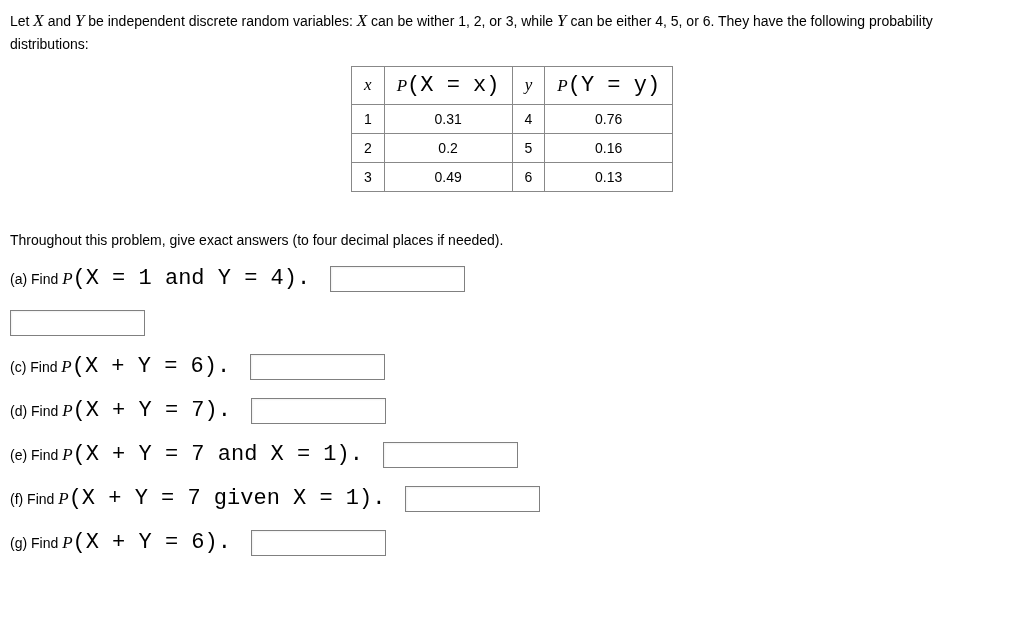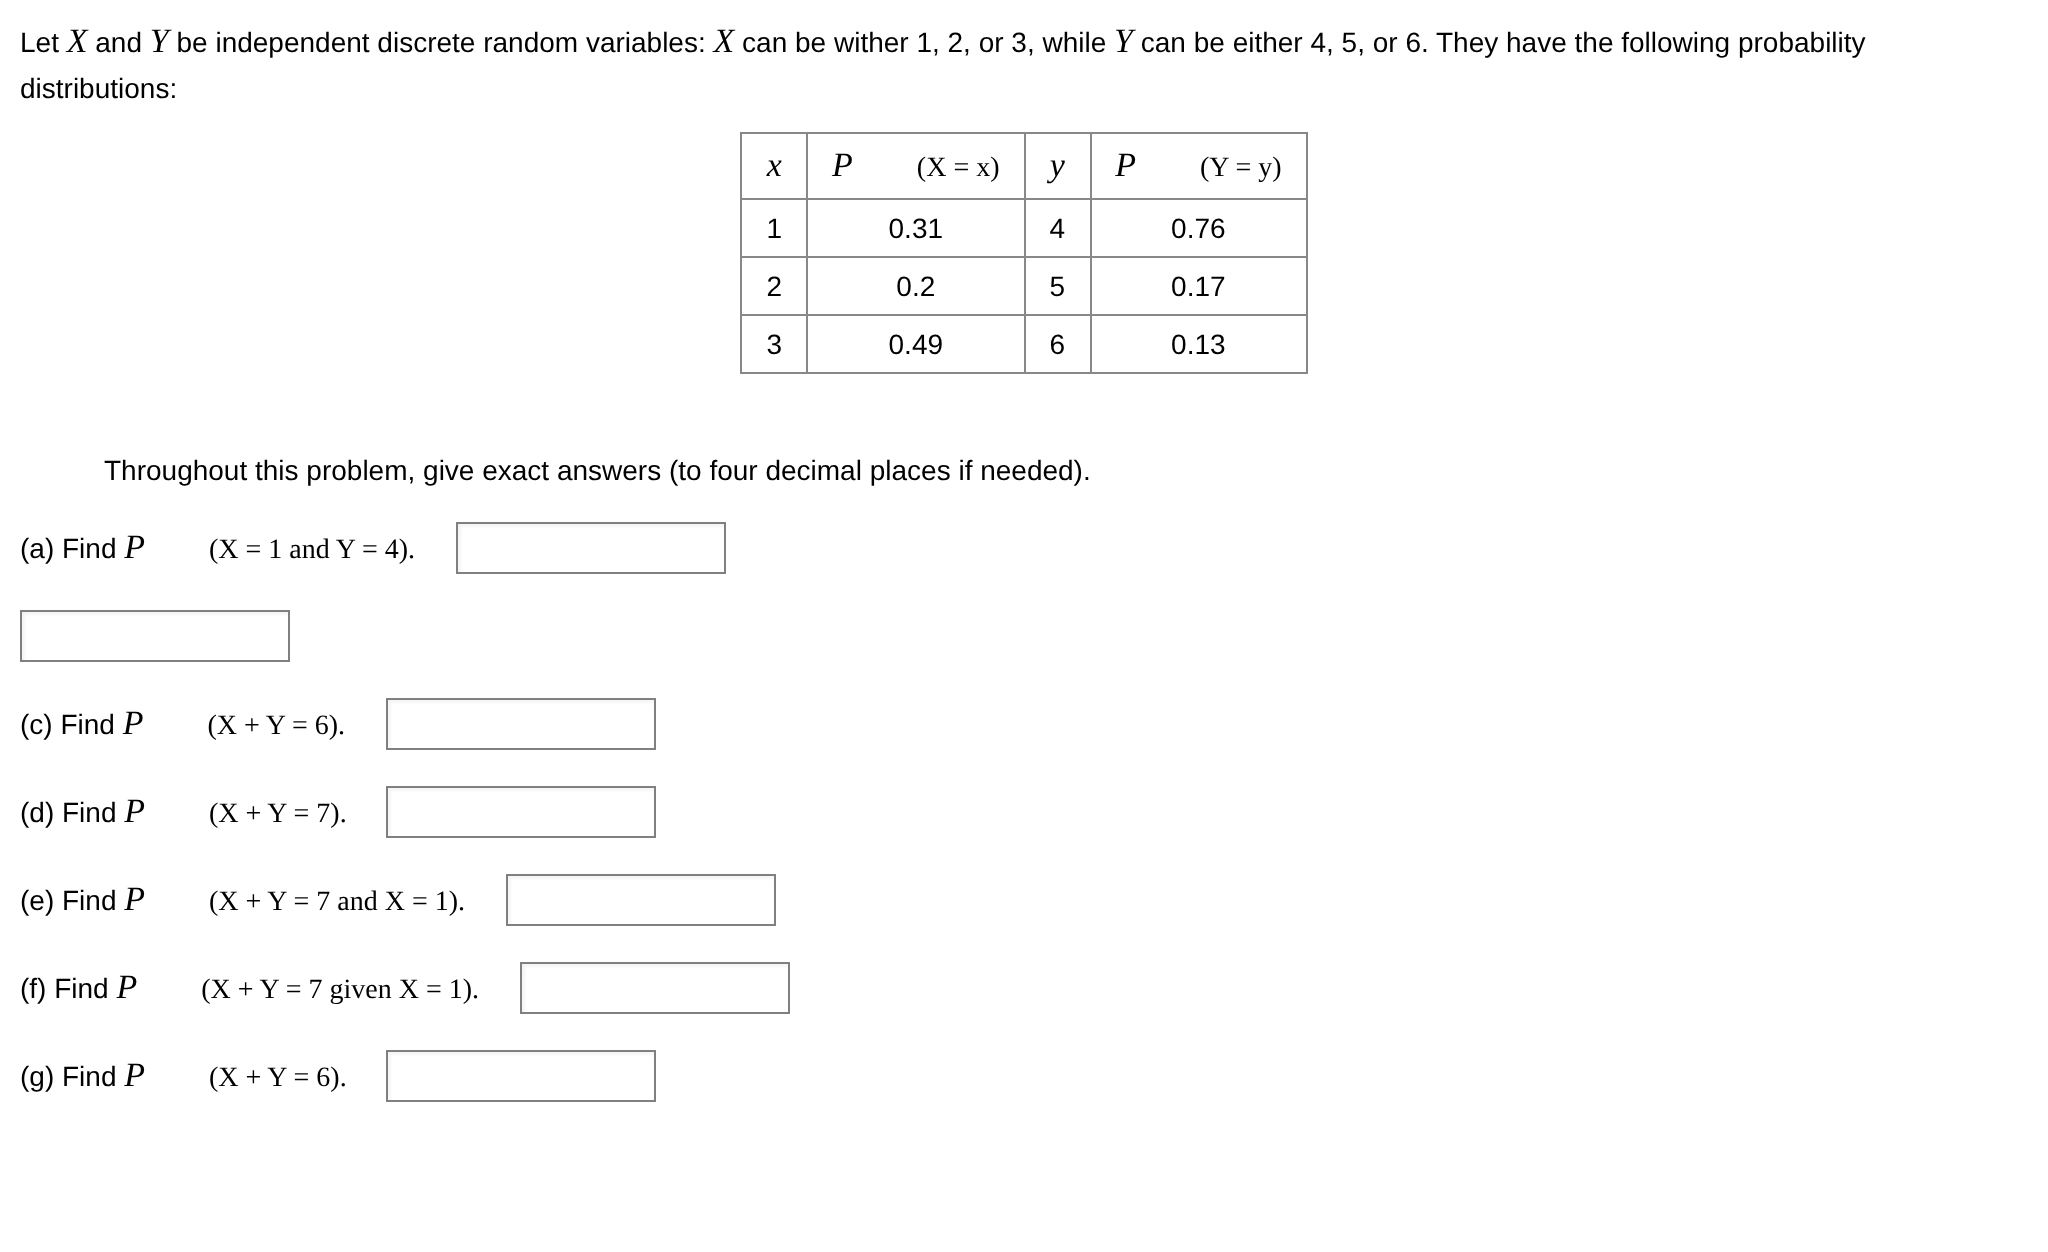--- a/index.html
+++ b/index.html
@@ -13,24 +13,23 @@
     .intro {
       line-height: 1.5;
       margin-bottom: 11px;
     }
     .math-it {
       font-family: "Times New Roman", Times, serif;
       font-style: italic;
       font-size: 17px;
     }
     .math-rm {
-      font-family: Liberation Serif, serif;
+      font-family: Liberation Mono, monospace;
       font-style: normal;
-      font-size: 14px;
-      margin-left: 32px;
+      font-size: 22px;
     }
     .table-wrap {
       display: flex;
       justify-content: center;
       margin-bottom: 40px;
     }
     table.dist {
       border-collapse: collapse;
     }
     table.dist th, table.dist td {
@@ -41,21 +40,20 @@
     }
     table.dist th {
       font-weight: normal;
       background: #fff;
     }
     table.dist td.center, table.dist th.center {
       text-align: center;
     }
     .instruction {
       margin-bottom: 18px;
-      margin-left: 42px;
     }
     .qrow {
       display: flex;
       align-items: center;
       margin-bottom: 18px;
       gap: 20px;
     }
     .qlabel {
       white-space: nowrap;
     }
@@ -88,21 +86,21 @@
     <tr>
       <td>1</td>
       <td class="center">0.31</td>
       <td>4</td>
       <td class="center">0.76</td>
     </tr>
     <tr>
       <td>2</td>
       <td class="center">0.2</td>
       <td>5</td>
-      <td class="center">0.17</td>
+      <td class="center">0.16</td>
     </tr>
     <tr>
       <td>3</td>
       <td class="center">0.49</td>
       <td>6</td>
       <td class="center">0.13</td>
     </tr>
   </tbody>
     </table>
 </div>

